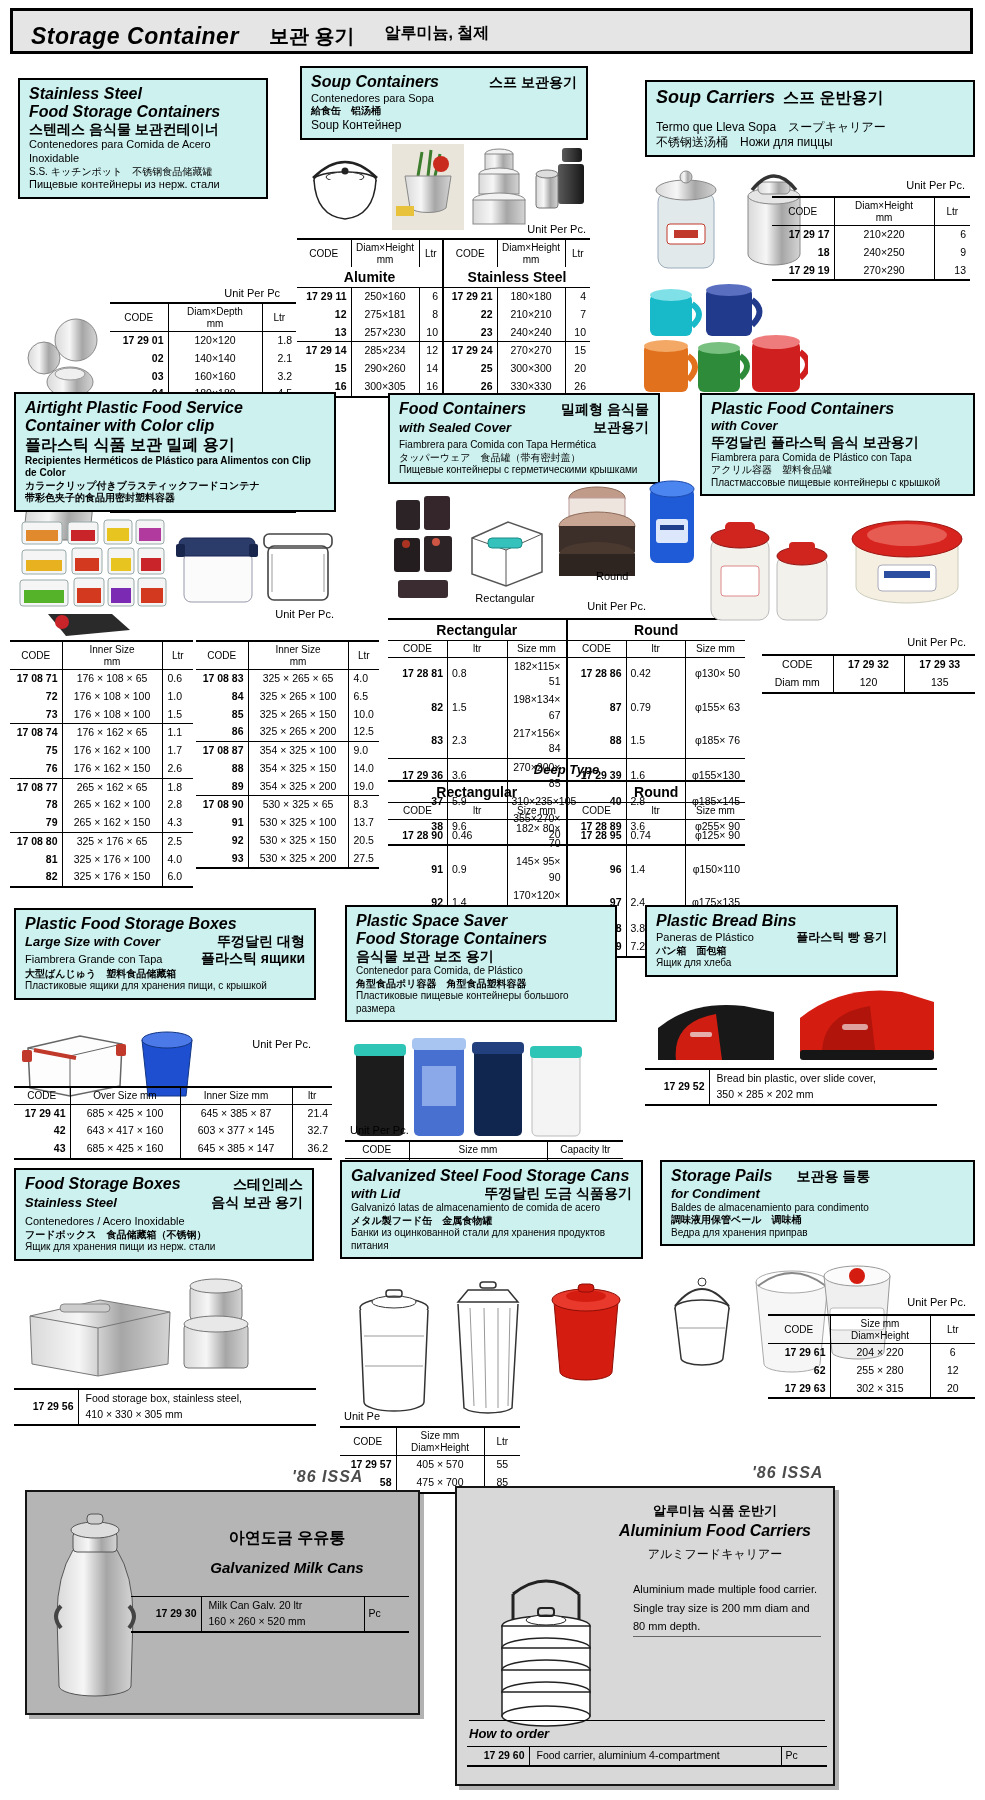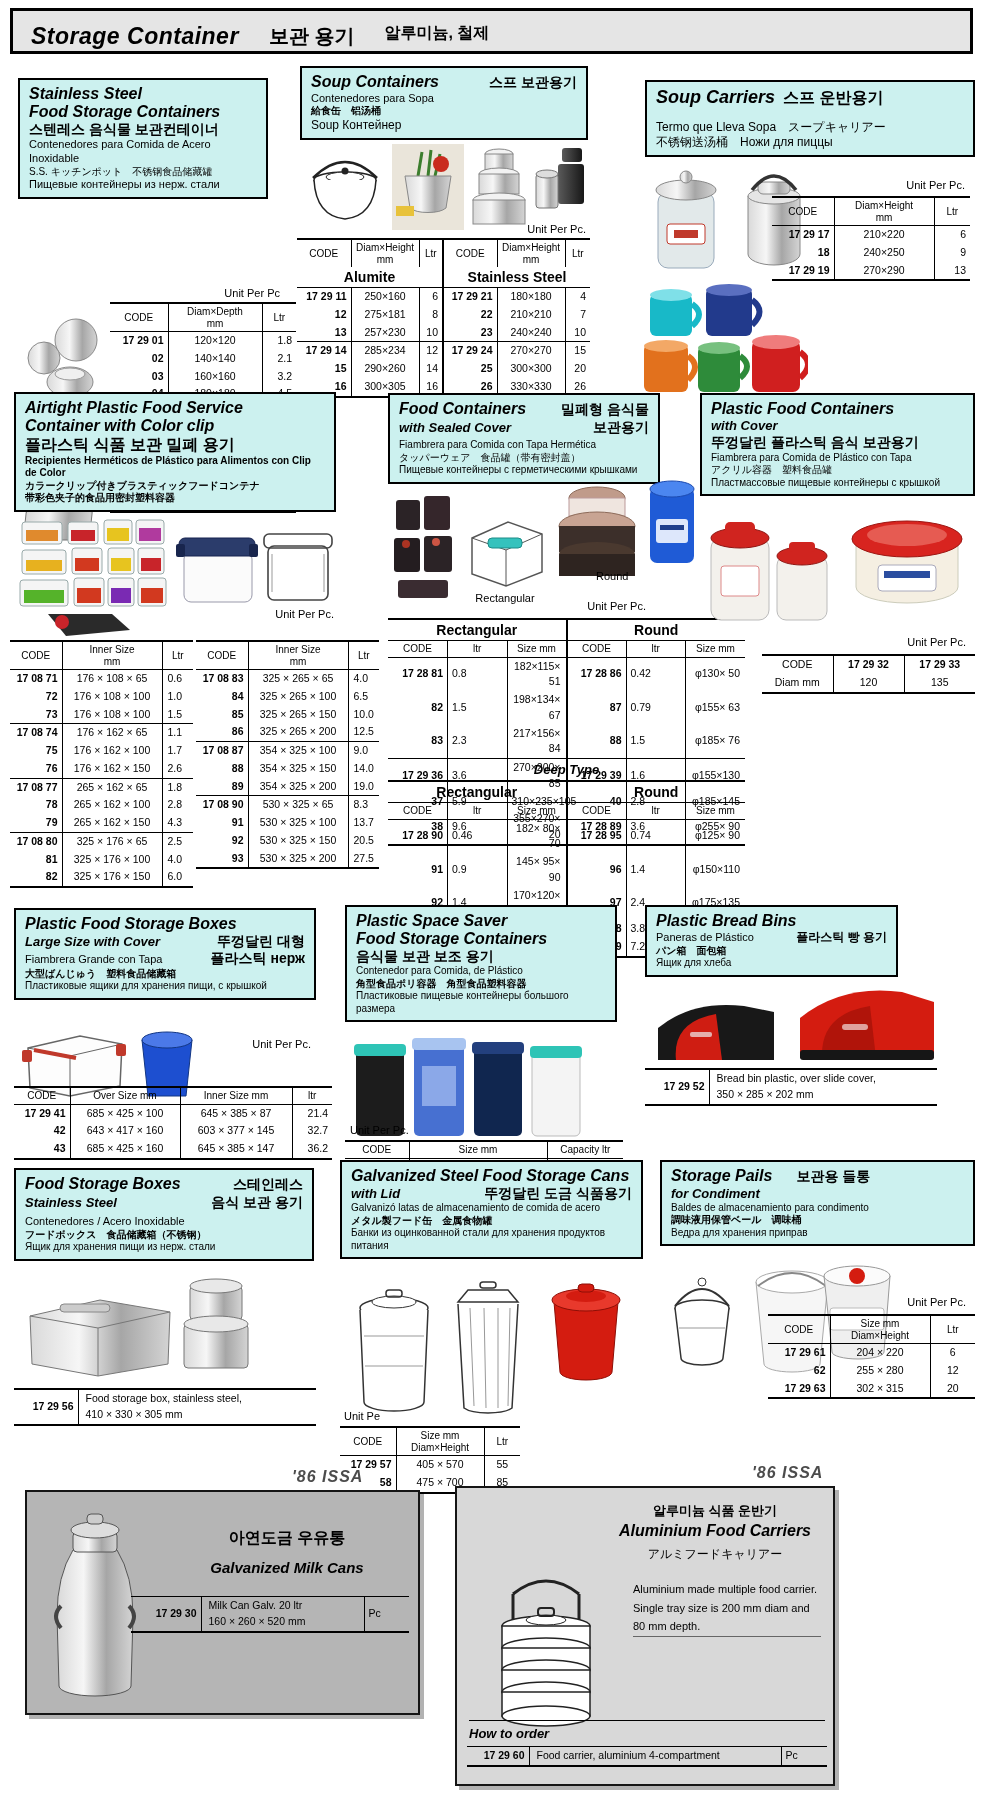--- a/index.html
+++ b/index.html
@@ -793,21 +793,21 @@
 </table>
 
 <div class="sec" style="left:14px;top:908px;width:302px">
   <div class="e1">Plastic Food Storage Boxes</div>
   <div class="row">
         <span class="e2">Large Size with Cover</span>
         <span class="krb">뚜껑달린 대형</span>
       </div>
   <div class="row">
         <span class="s11">Fiambrera Grande con Tapa</span>
-        <span class="krb">플라스틱 нерж</span>
+        <span class="krb">플라스틱 ящики</span>
       </div>
   <div class="s10b">大型ばんじゅう　塑料食品储藏箱</div>
   <div class="s10">Пластиковые ящики для хранения пищи, с крышкой</div>
 </div>
 <div class="ph" style="left:20px;top:1030px;width:108px;height:70px">
   <svg viewBox="0 0 108 70">
         <path d="M8 18 L60 6 L102 14 L100 56 L50 66 L10 58 Z" fill="#fdfdfd" stroke="#666" stroke-width="1.5"></path>
         <path d="M8 18 L50 26 L102 14" fill="none" stroke="#666"></path>
         <line x1="50" y1="26" x2="50" y2="66" stroke="#666"></line>
         <path d="M14 20 L56 28" stroke="#c0392b" stroke-width="4"></path>

